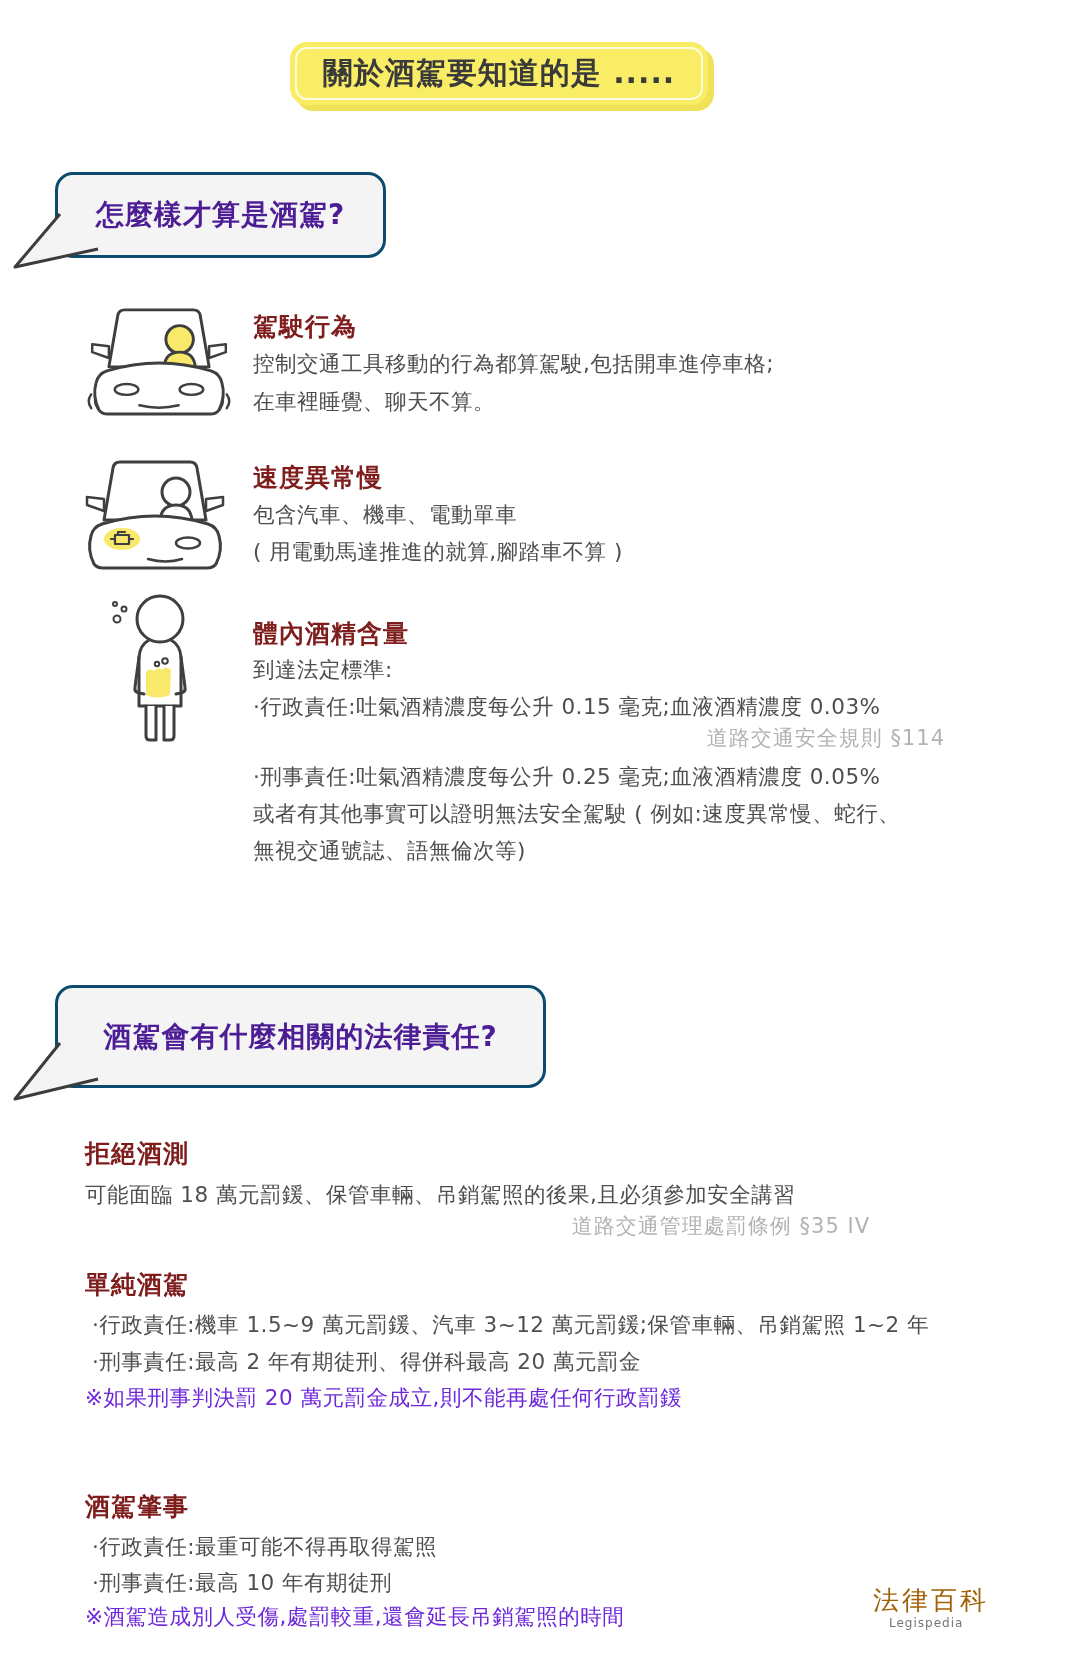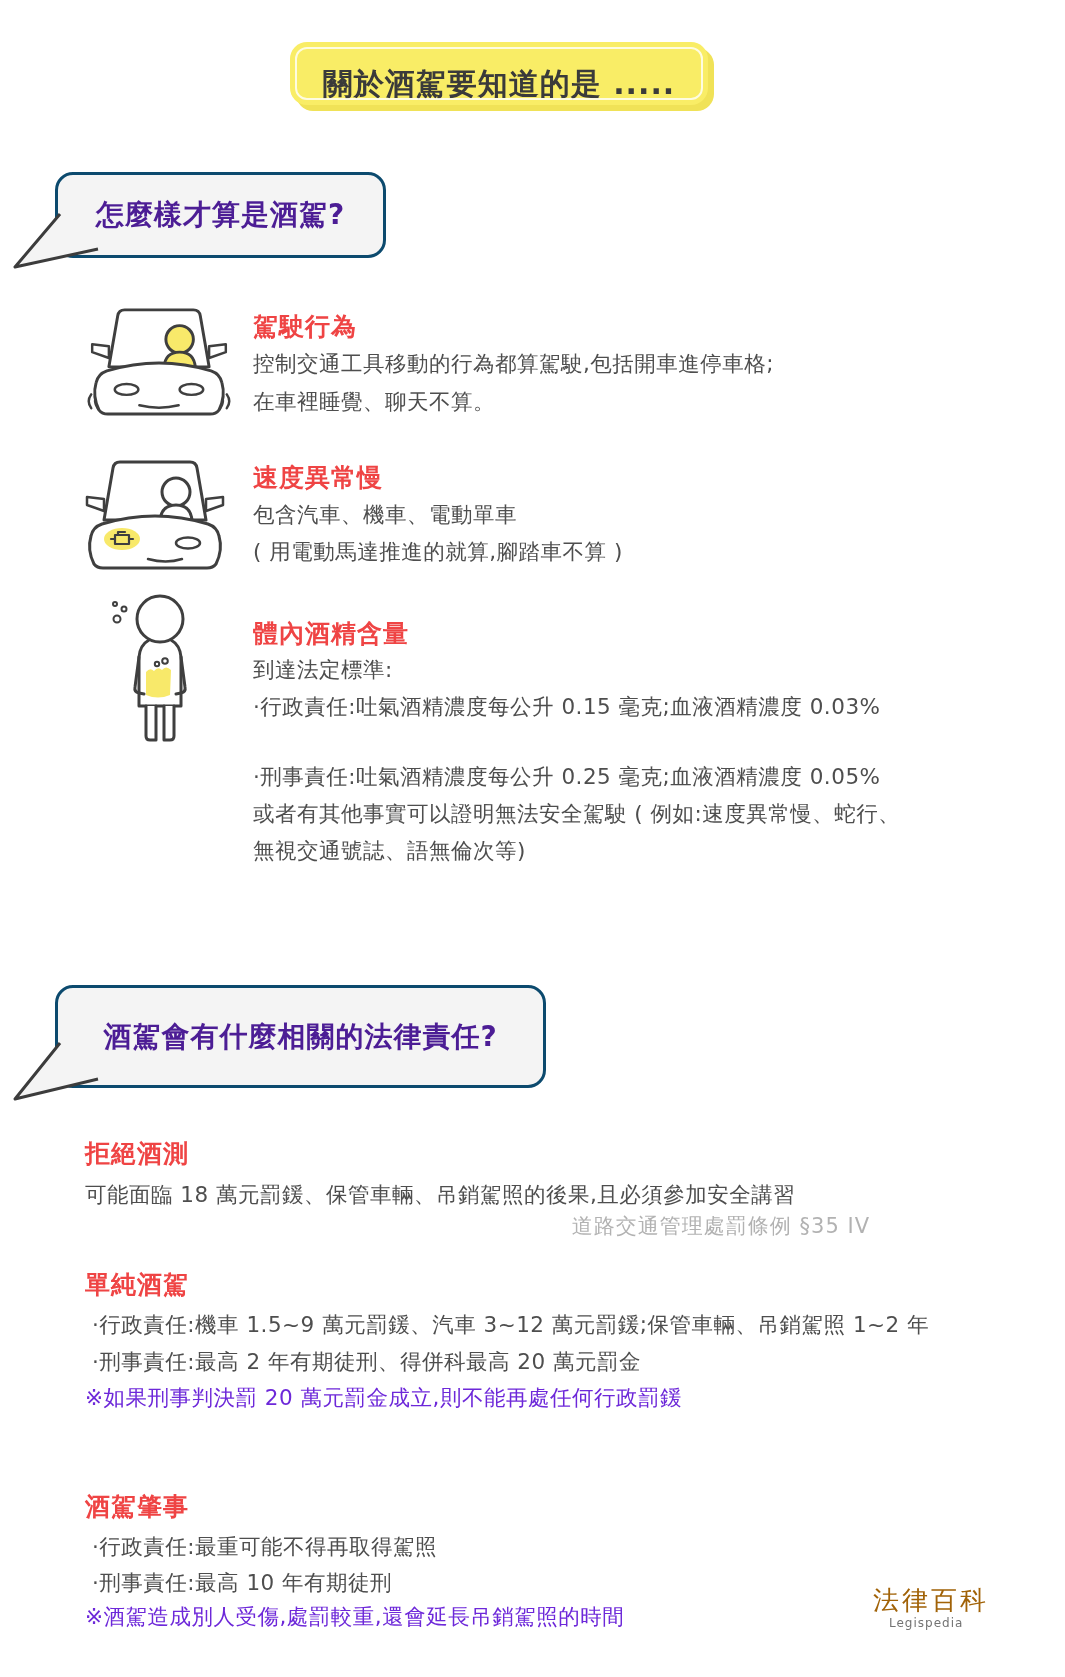--- a/index.html
+++ b/index.html
@@ -7,34 +7,34 @@
     position:relative; width:1065px; height:1677px; background:#ffffff;
     font-family:"DejaVu Sans","Liberation Sans",sans-serif; overflow:hidden;
     color:#4e4e4e;
   }
   .abs { position:absolute; white-space:nowrap; }
 
   
   .badge {
     position:absolute; left:290px; top:42px; width:418px; height:63px;
     background:#F9ED66; border-radius:17px; box-shadow:6px 6px 0 #F0E257;
-    display:flex; align-items:flex-end; justify-content:center;
+    display:flex; align-items:center; justify-content:center;
   }
   .badge-inner { position:absolute; inset:5px; border:2px solid rgba(255,255,255,0.8); border-radius:12px; pointer-events:none; }
   .badge-text { font-size:30px; font-weight:700; color:#3a3a3a; letter-spacing:1px; }
 
   
   .bubble {
     position:absolute; background:#F4F4F4; border:3px solid #0c4a6e; border-radius:18px;
     display:flex; align-items:center; justify-content:center;
     font-weight:700; font-size:28px; color:#4c1d95; letter-spacing:1px;
   }
   .tail { position:absolute; overflow:visible; }
 
-  .h  { font-weight:700; font-size:25px; color:#ef4444; letter-spacing:1px; }
+  .h  { font-weight:700; font-size:25px; color:#7f1d1d; letter-spacing:1px; }
   .t  { font-size:21.5px; color:#4e4e4e; letter-spacing:0.5px; }
   .law{ font-size:21px; color:#B2B2B2; text-align:right; letter-spacing:1px; }
   .note { font-size:21.5px; color:#6d28d9; letter-spacing:0.5px; }
 
   .brand-zh { font-size:26px; color:#a16207; letter-spacing:3px; }
   .brand-en { font-size:12px; color:#737373; letter-spacing:1px; }
 
   svg { display:block; }
 </style>
 </head>
@@ -109,20 +109,21 @@
       <path d="M56,113 v34 h6 q4,0 4,-4 v-30" fill="#ffffff"></path>
       <path d="M38,79 q4,-5 8,-1 q4,-5 8,-1 q4,-5 9,0 l-1,25 q-12,5 -24,0 z" fill="#F8E96A" stroke="none"></path>
       <circle cx="49" cy="71" r="2.2" stroke-width="2"></circle>
       <circle cx="57" cy="68" r="2.8" stroke-width="2"></circle>
       <circle cx="52" cy="26" r="23" fill="#ffffff"></circle>
     </g>
   </svg>
   <div class="abs h" style="left:253px; top:617px;">體內酒精含量</div>
   <div class="abs t" style="left:253px; top:655px;">到達法定標準:</div>
   <div class="abs t" style="left:253px; top:692px;">·行政責任:吐氣酒精濃度每公升 0.15 毫克;血液酒精濃度 0.03%</div>
+  <div class="abs law" style="left:253px; top:724px; width:692px;">道路交通安全規則 §114</div>
   <div class="abs t" style="left:253px; top:762px;">·刑事責任:吐氣酒精濃度每公升 0.25 毫克;血液酒精濃度 0.05%</div>
   <div class="abs t" style="left:253px; top:836px;">無視交通號誌、語無倫次等)</div>
   <div class="abs t" style="left:253px; top:799px;">或者有其他事實可以證明無法安全駕駛 ( 例如:速度異常慢、蛇行、</div>
 
   <div class="bubble" style="left:55px; top:985px; width:485px; height:97px;">
     <svg class="tail" style="left:-45px; bottom:-18px;" width="90" height="90" viewBox="0 0 90 90">
       <path d="M47,30 L2,86 L85,66" fill="#F4F4F4" stroke="#3C3C3C" stroke-width="3" stroke-linejoin="round"></path>
     </svg>
     <span>酒駕會有什麼相關的法律責任?</span>
   </div>

